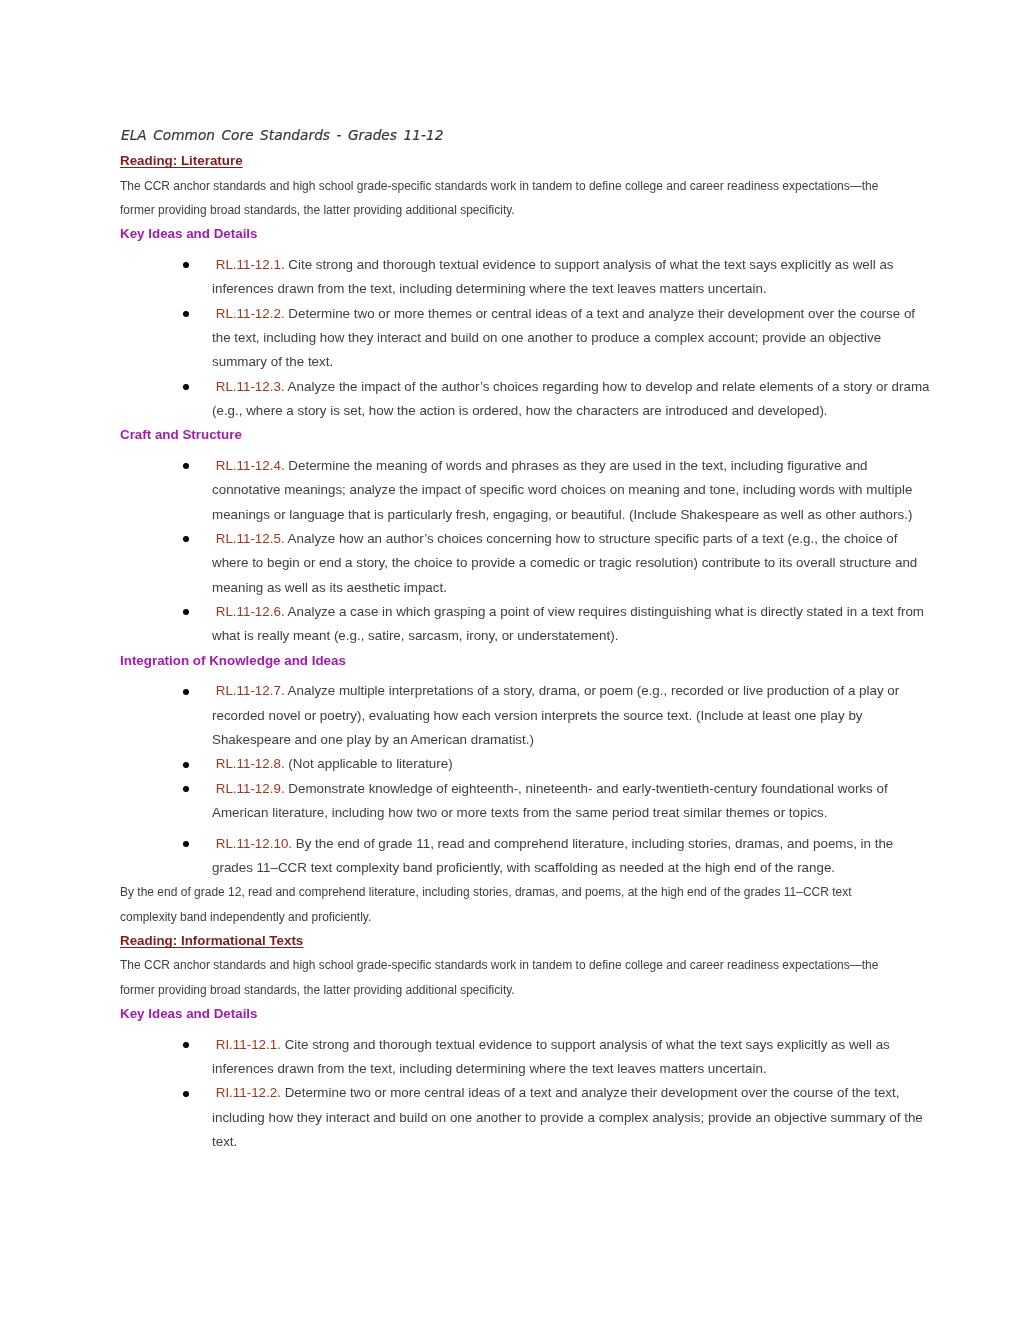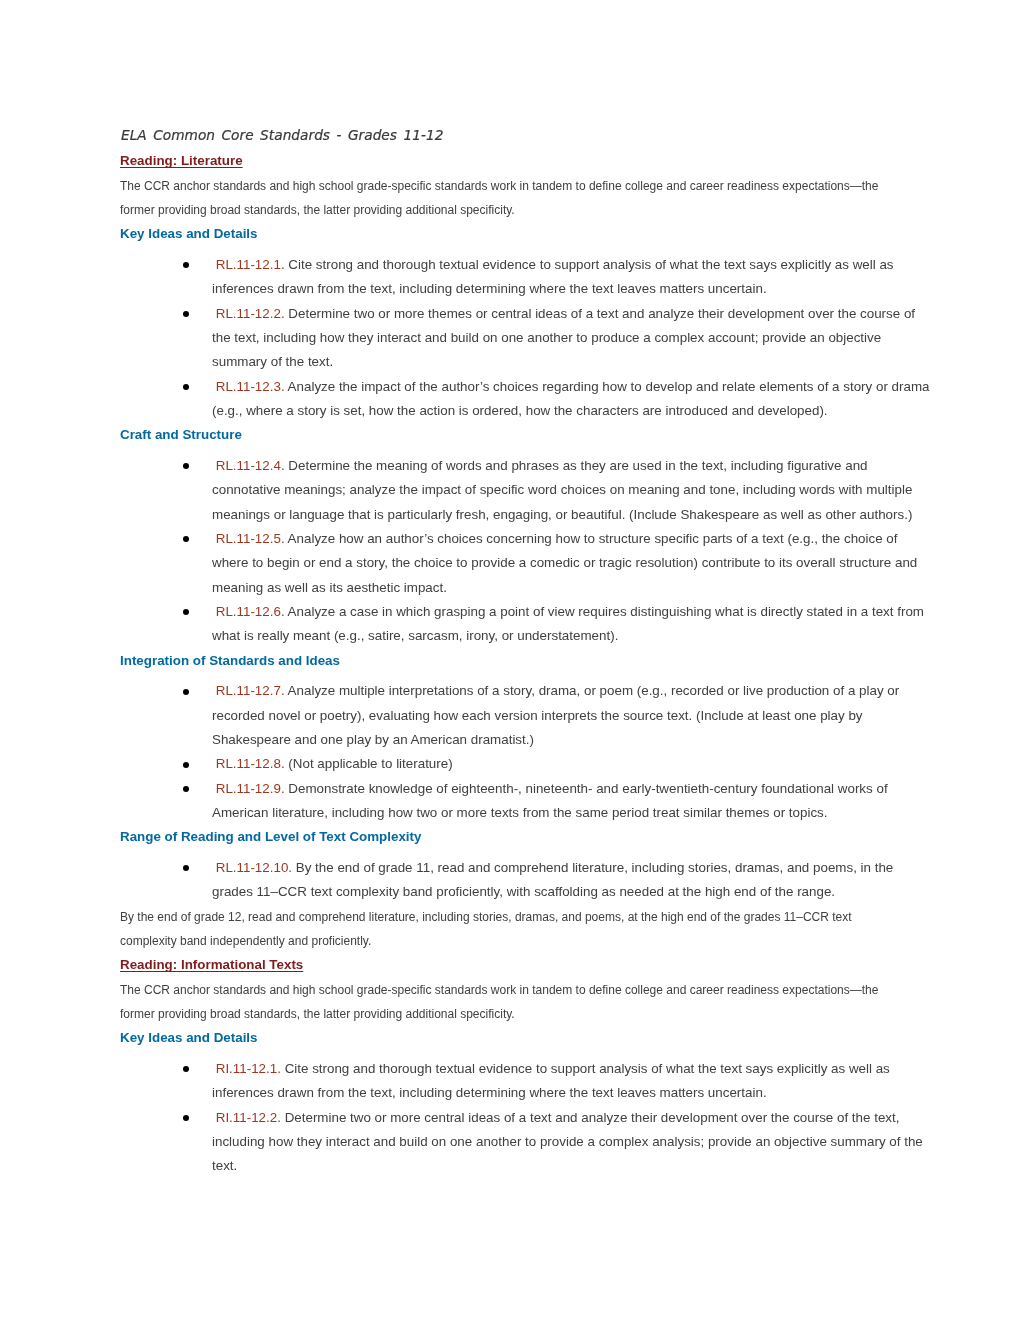--- a/index.html
+++ b/index.html
@@ -53,21 +53,21 @@
   .para {
     font-size:12px;
     line-height:24.31px;
     margin:0;
     color:#404040;
     width:772px;
   }
   .sub-heading {
     font-size:13.38px;
     font-weight:bold;
-    color:#0369a1;
+    color:#a21caf;
     line-height:24.31px;
     margin:0;
   }
   .std-list { list-style:none; margin:6.5px 0 0 0; padding:0; }
   .std-item {
     position:relative;
     margin-left:92px;
     width:718px;
     font-size:13.38px;
     line-height:24.31px;
@@ -111,33 +111,32 @@
       <li class="std-item">
         <span class="bullet"></span><span class="code">RL.11-12.4.</span><span class="stext">Determine the meaning of words and phrases as they are used in the text, including figurative and connotative meanings; analyze the impact of specific word choices on meaning and tone, including words with multiple meanings or language that is particularly fresh, engaging, or beautiful. (Include Shakespeare as well as other authors.)</span>
       </li>
       <li class="std-item">
         <span class="bullet"></span><span class="code">RL.11-12.5.</span><span class="stext">Analyze how an author’s choices concerning how to structure specific parts of a text (e.g., the choice of where to begin or end a story, the choice to provide a comedic or tragic resolution) contribute to its overall structure and meaning as well as its aesthetic impact.</span>
       </li>
       <li class="std-item">
         <span class="bullet"></span><span class="code">RL.11-12.6.</span><span class="stext">Analyze a case in which grasping a point of view requires distinguishing what is directly stated in a text from what is really meant (e.g., satire, sarcasm, irony, or understatement).</span>
       </li>
     </ul>
-    <div class="sub-heading">Integration of Standards and Ideas</div>
+    <div class="sub-heading">Integration of Knowledge and Ideas</div>
     <ul class="std-list">
       <li class="std-item">
         <span class="bullet"></span><span class="code">RL.11-12.7.</span><span class="stext">Analyze multiple interpretations of a story, drama, or poem (e.g., recorded or live production of a play or recorded novel or poetry), evaluating how each version interprets the source text. (Include at least one play by Shakespeare and one play by an American dramatist.)</span>
       </li>
       <li class="std-item">
         <span class="bullet"></span><span class="code">RL.11-12.8.</span><span class="stext">(Not applicable to literature)</span>
       </li>
       <li class="std-item">
         <span class="bullet"></span><span class="code">RL.11-12.9.</span><span class="stext">Demonstrate knowledge of eighteenth-, nineteenth- and early-twentieth-century foundational works of American literature, including how two or more texts from the same period treat similar themes or topics.</span>
       </li>
     </ul>
-    <div class="sub-heading">Range of Reading and Level of Text Complexity</div>
     <ul class="std-list">
       <li class="std-item">
         <span class="bullet"></span><span class="code">RL.11-12.10.</span><span class="stext">By the end of grade 11, read and comprehend literature, including stories, dramas, and poems, in the grades 11–CCR text complexity band proficiently, with scaffolding as needed at the high end of the range.</span>
       </li>
     </ul>
     <p class="para">By the end of grade 12, read and comprehend literature, including stories, dramas, and poems, at the high end of the grades 11–CCR text complexity band independently and proficiently.</p>
     <div class="sec-heading"><span class="u">Reading: Informational Texts</span></div>
     <p class="para">The CCR anchor standards and high school grade-specific standards work in tandem to define college and career readiness expectations—the former providing broad standards, the latter providing additional specificity.</p>
     <div class="sub-heading">Key Ideas and Details</div>
     <ul class="std-list">

